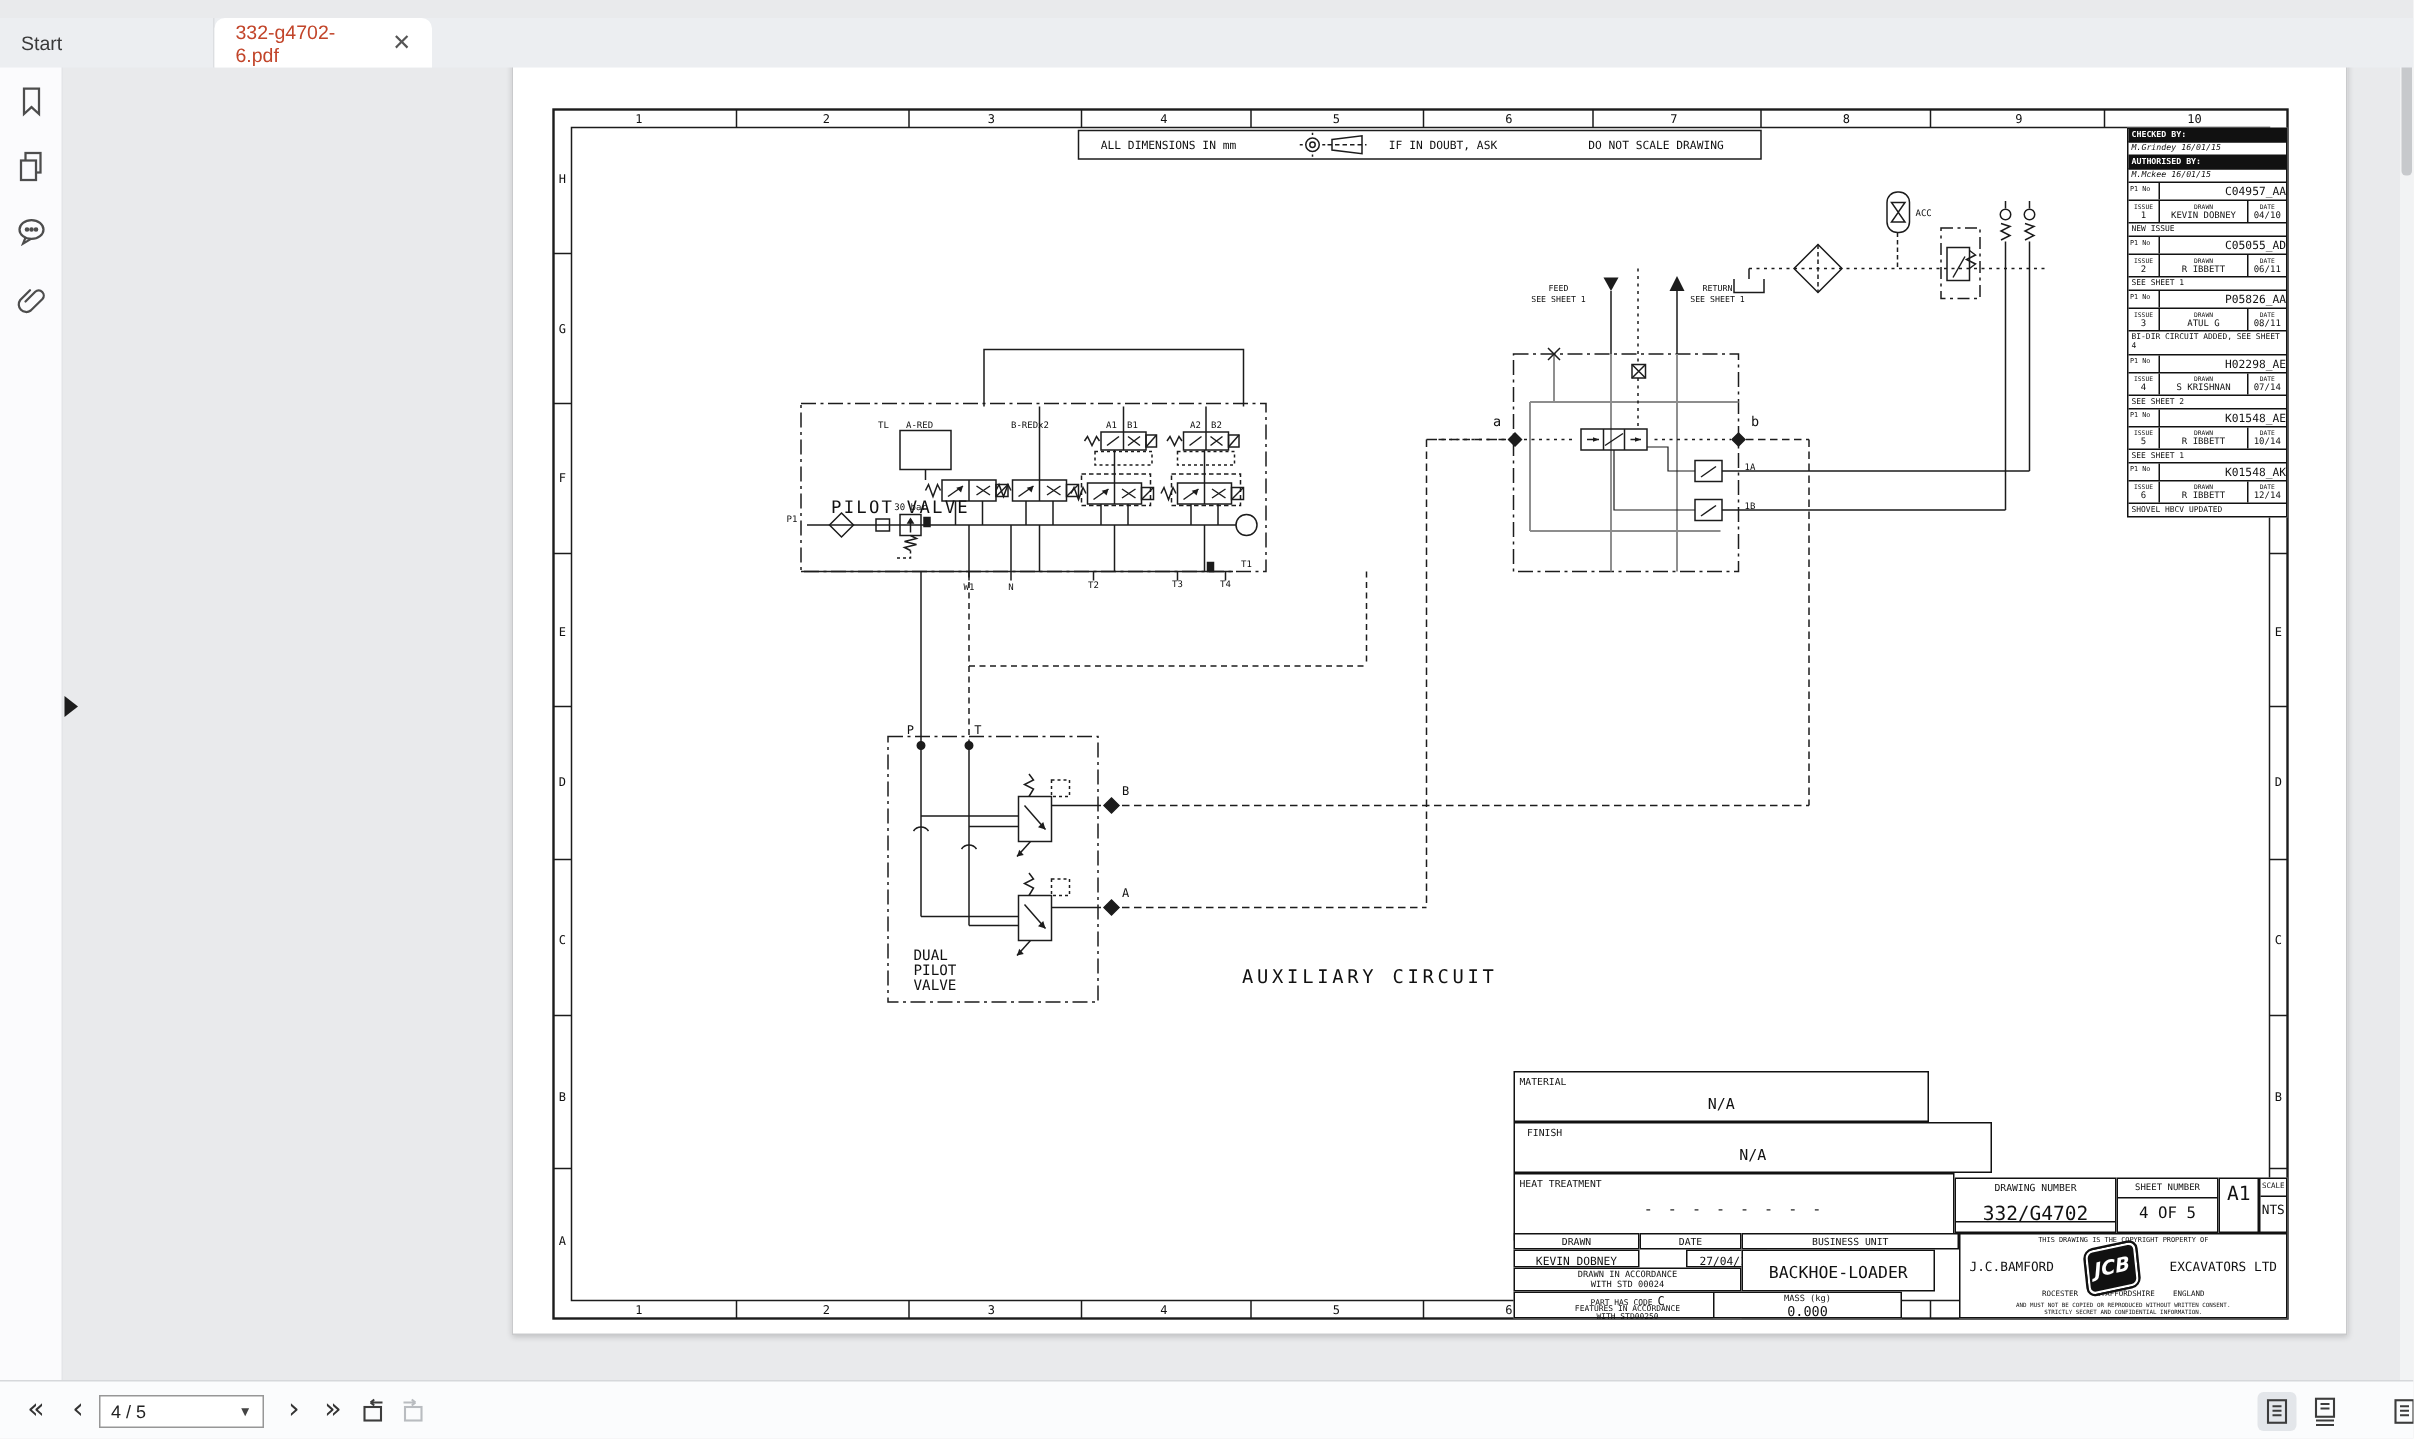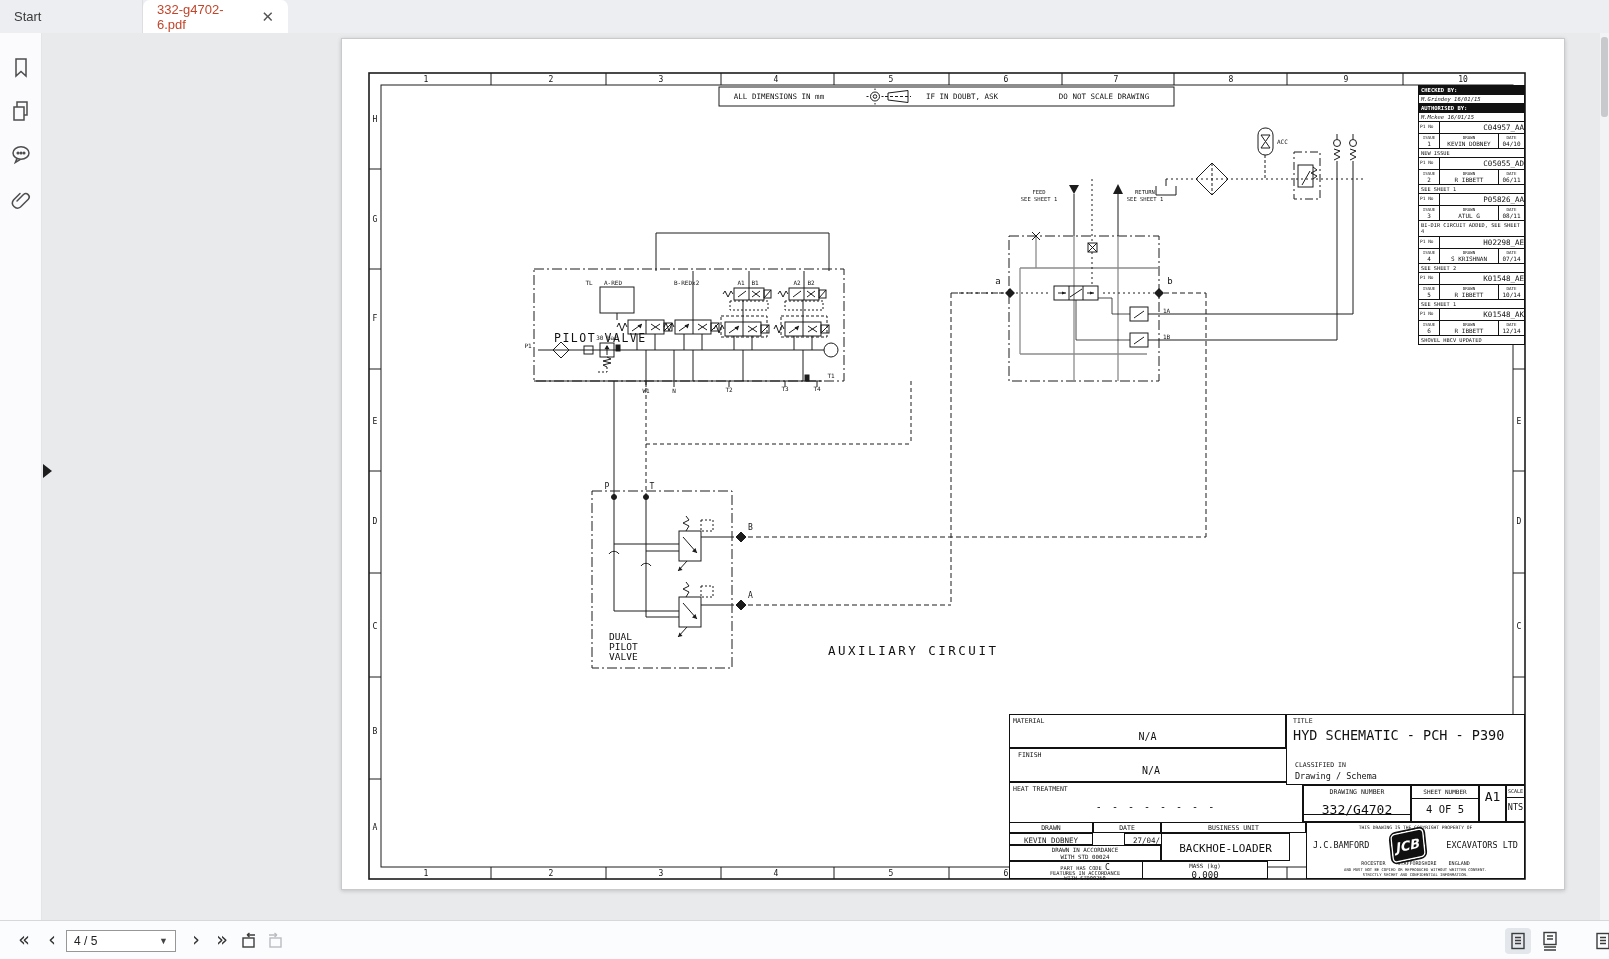--- a/index.html
+++ b/index.html
@@ -1,19 +1,19 @@
 <!DOCTYPE html>
 <html><head>
 <meta charset="utf-8">
 <style>
 *{margin:0;padding:0;box-sizing:border-box}
 html,body{width:1609px;height:959px}
 body{position:relative;font-family:"Liberation Sans",sans-serif;background:#e9eaec;overflow:hidden;color:#222}
 
-.tabbar{position:absolute;left:0;top:0;width:1609px;height:33px;background:#eceef1;z-index:6}
+.tabbar{position:absolute;left:0;top:12px;width:1609px;height:33px;background:#eceef1;z-index:6}
 .tab{position:absolute;top:0;height:33px;display:flex;align-items:center;padding:0 14px;font-size:13px;color:#3a3a3a;cursor:default}
 .tab-start{left:0;width:143px;border-right:1px solid #dcdee1}
 .tab-doc{left:143px;width:145px;background:#fff;color:#c2452a;border-radius:7px 7px 0 0;justify-content:space-between}
 .closex{color:#555;font-size:15px;line-height:1;padding-left:10px}
 
 .sidebar{position:absolute;left:0;top:33px;width:42px;height:887px;background:#fbfbfd;border-right:1px solid #e4e5e8;z-index:5}
 .sicon{position:absolute;left:9px;width:24px;height:26px}
 .sicon svg{stroke:#4d4d4d;fill:none;stroke-width:1.5}
 .handle{position:absolute;left:43px;top:464px;width:0;height:0;border-left:9px solid #1d1d1d;border-top:7px solid transparent;border-bottom:7px solid transparent;z-index:5}
 
@@ -478,33 +478,27 @@
           <b>12/14</b>
         </div>
     </div>
     <div class="rev-note">SHOVEL HBCV UPDATED</div>
   </div>
 
   <div class="tb" style="left:667px;top:675px;width:277px;height:34px">
     <span class="lab">MATERIAL</span>
     <span class="cval" style="top:16px;font-size:10px">N/A</span>
   </div>
-  <div class="tb" style="left:667px;top:709px;width:284px;height:34px">
+  <div class="tb" style="left:667px;top:709px;width:319px;height:34px">
     <span class="lab" style="left:8px">FINISH</span>
     <span class="cval" style="top:16px;font-size:10px">N/A</span>
   </div>
   <div class="tb" style="left:667px;top:743px;width:294px;height:45px">
     <span class="lab">HEAT TREATMENT</span>
     <span class="cval" style="top:18px;font-size:10px;letter-spacing:2px">- - - - - - - -</span>
-  </div>
-  <div class="tb" style="left:944px;top:675px;width:239px;height:71px">
-    <span class="lab" style="left:6px">TITLE</span>
-    <span style="position:absolute;left:6px;top:12px;font-size:13.5px;white-space:nowrap">HYD SCHEMATIC - PCH - P390</span>
-    <span style="position:absolute;left:8px;top:46px;font-size:6.5px">CLASSIFIED IN</span>
-    <span style="position:absolute;left:8px;top:56px;font-size:8.5px">Drawing / Schema</span>
   </div>
   <div class="tb" style="left:961px;top:746px;width:108px;height:37px">
     <span class="cval" style="top:2px;font-size:6.5px;border-bottom:1px solid #111;padding-bottom:18px">DRAWING NUMBER</span>
     <span class="cval" style="top:16px;font-size:13px">332/G4702</span>
   </div>
   <div class="tb" style="left:1069px;top:746px;width:68px;height:37px">
     <span class="cval" style="top:2px;font-size:6px;border-bottom:1px solid #111;padding-bottom:2.5px">SHEET NUMBER</span>
     <span class="cval" style="top:17px;font-size:10.5px">4 OF 5</span>
   </div>
   <div class="tb" style="left:1137px;top:746px;width:27px;height:37px">

